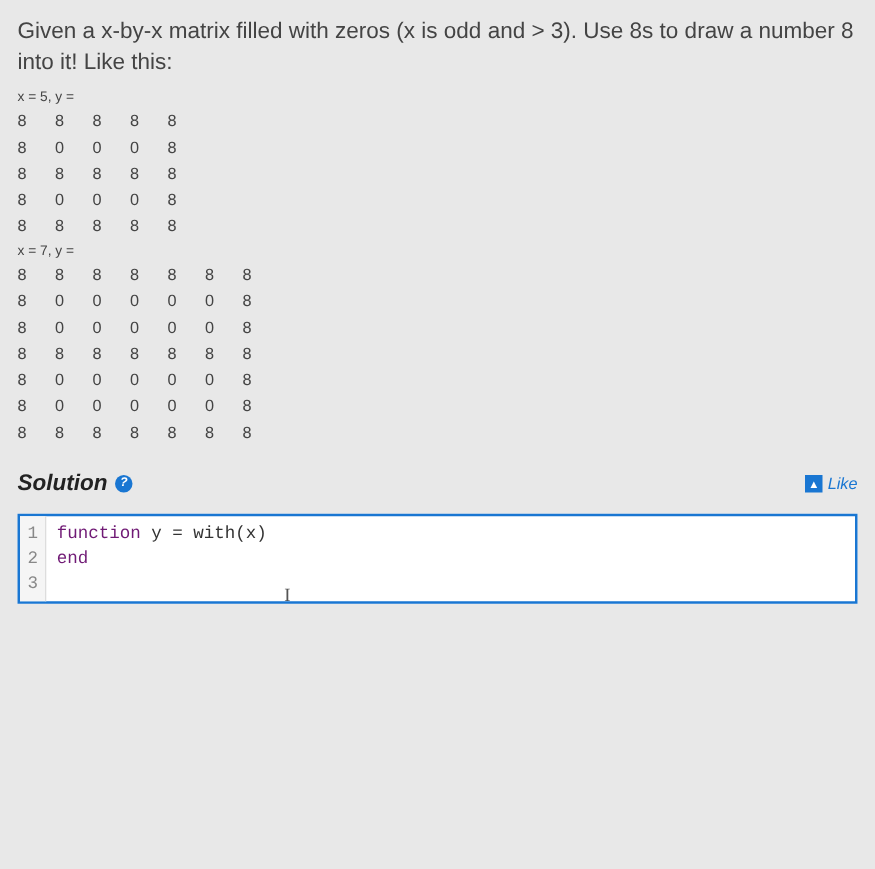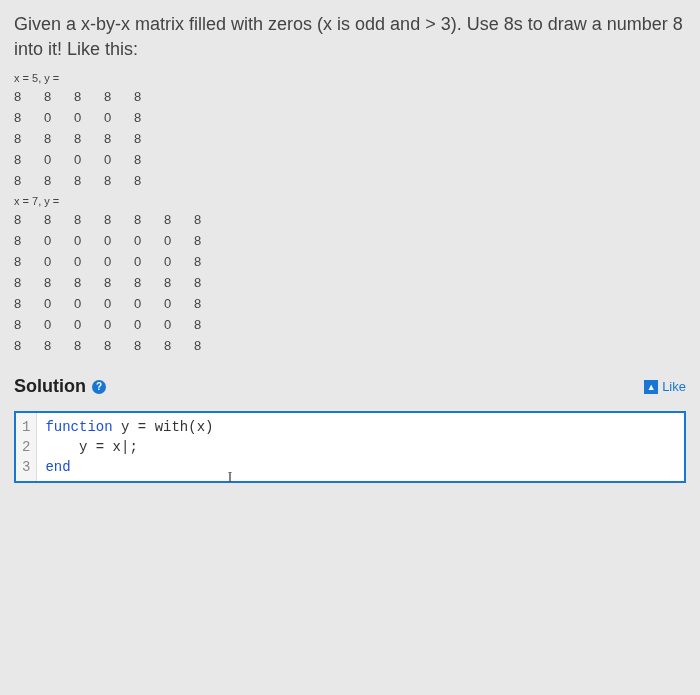--- a/index.html
+++ b/index.html
@@ -39,20 +39,21 @@
     .matrix-cell {
       width: 30px;
       text-align: left;
     }
     .solution-header {
       display: flex;
       justify-content: space-between;
       align-items: center;
       margin-top: 24px;
       margin-bottom: 14px;
+      font-style: italic;
     }
     .solution-title {
       font-size: 18px;
       font-weight: bold;
       color: #222;
       display: flex;
       align-items: center;
       gap: 6px;
     }
     .help-icon {
@@ -107,21 +108,21 @@
     .code-content {
       padding: 4px 8px;
       flex: 1;
       position: relative;
     }
     .code-line {
       white-space: pre;
       color: #333;
     }
     .keyword {
-      color: #1d4ed8;
+      color: #701a75;
     }
     .cursor-indicator {
       position: absolute;
       left: 190px;
       top: 56px;
       font-family: serif;
       font-size: 15px;
       color: #555;
     }
   </style>
@@ -249,16 +250,15 @@
 
 <div class="code-editor">
   <div class="gutter" id="gutter">
       <div class="gutter-line">1</div>
       <div class="gutter-line">2</div>
       <div class="gutter-line">3</div>
     </div>
   <div class="code-content" id="codecontent">
     <span class="cursor-indicator">I</span>
   <div class="code-line"><span class="keyword">function</span><span> y = with(x)</span></div>
-      <div class="code-line"><span>    y = x|;</span></div>
       <div class="code-line"><span class="keyword">end</span><span></span></div>
     </div>
 </div>
 
 </body></html>

